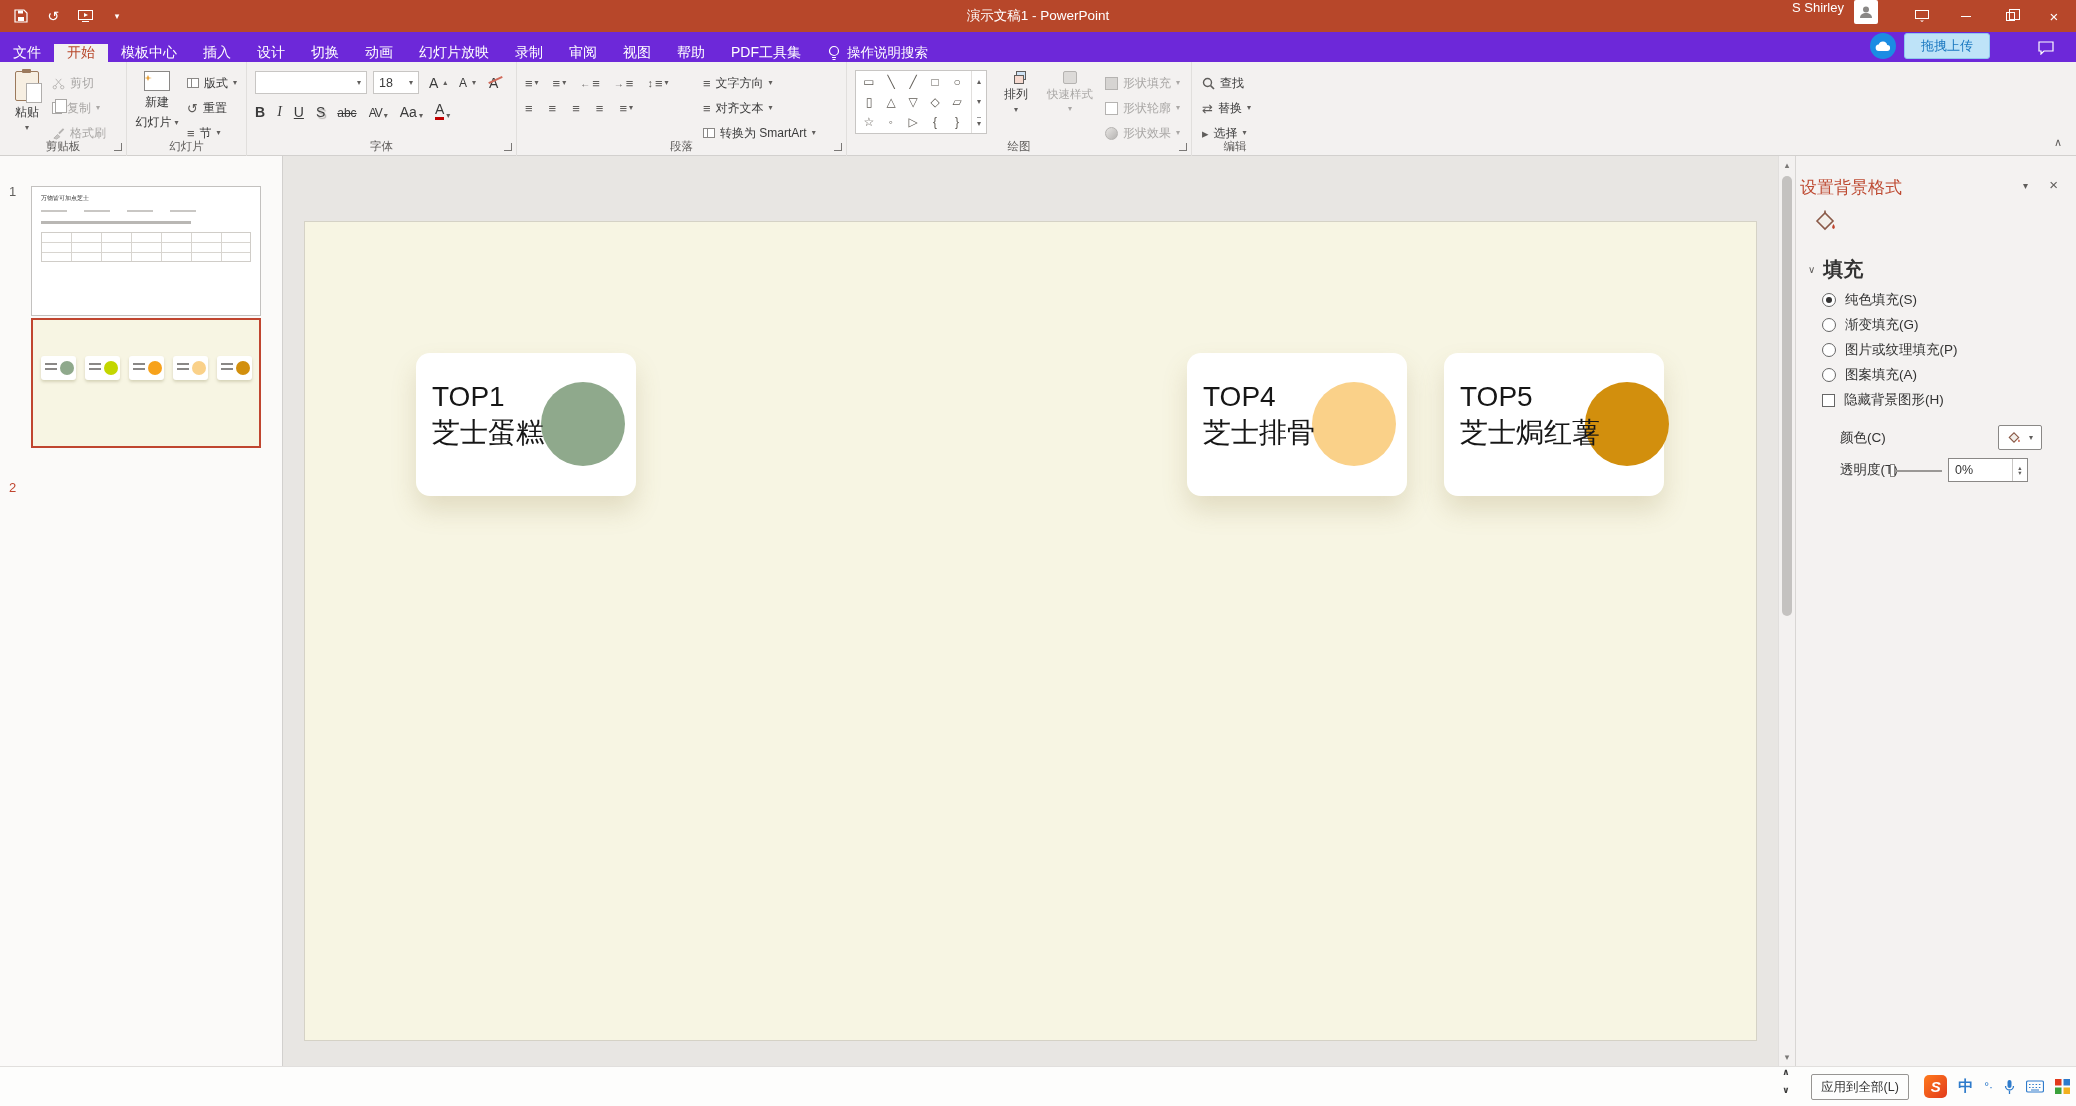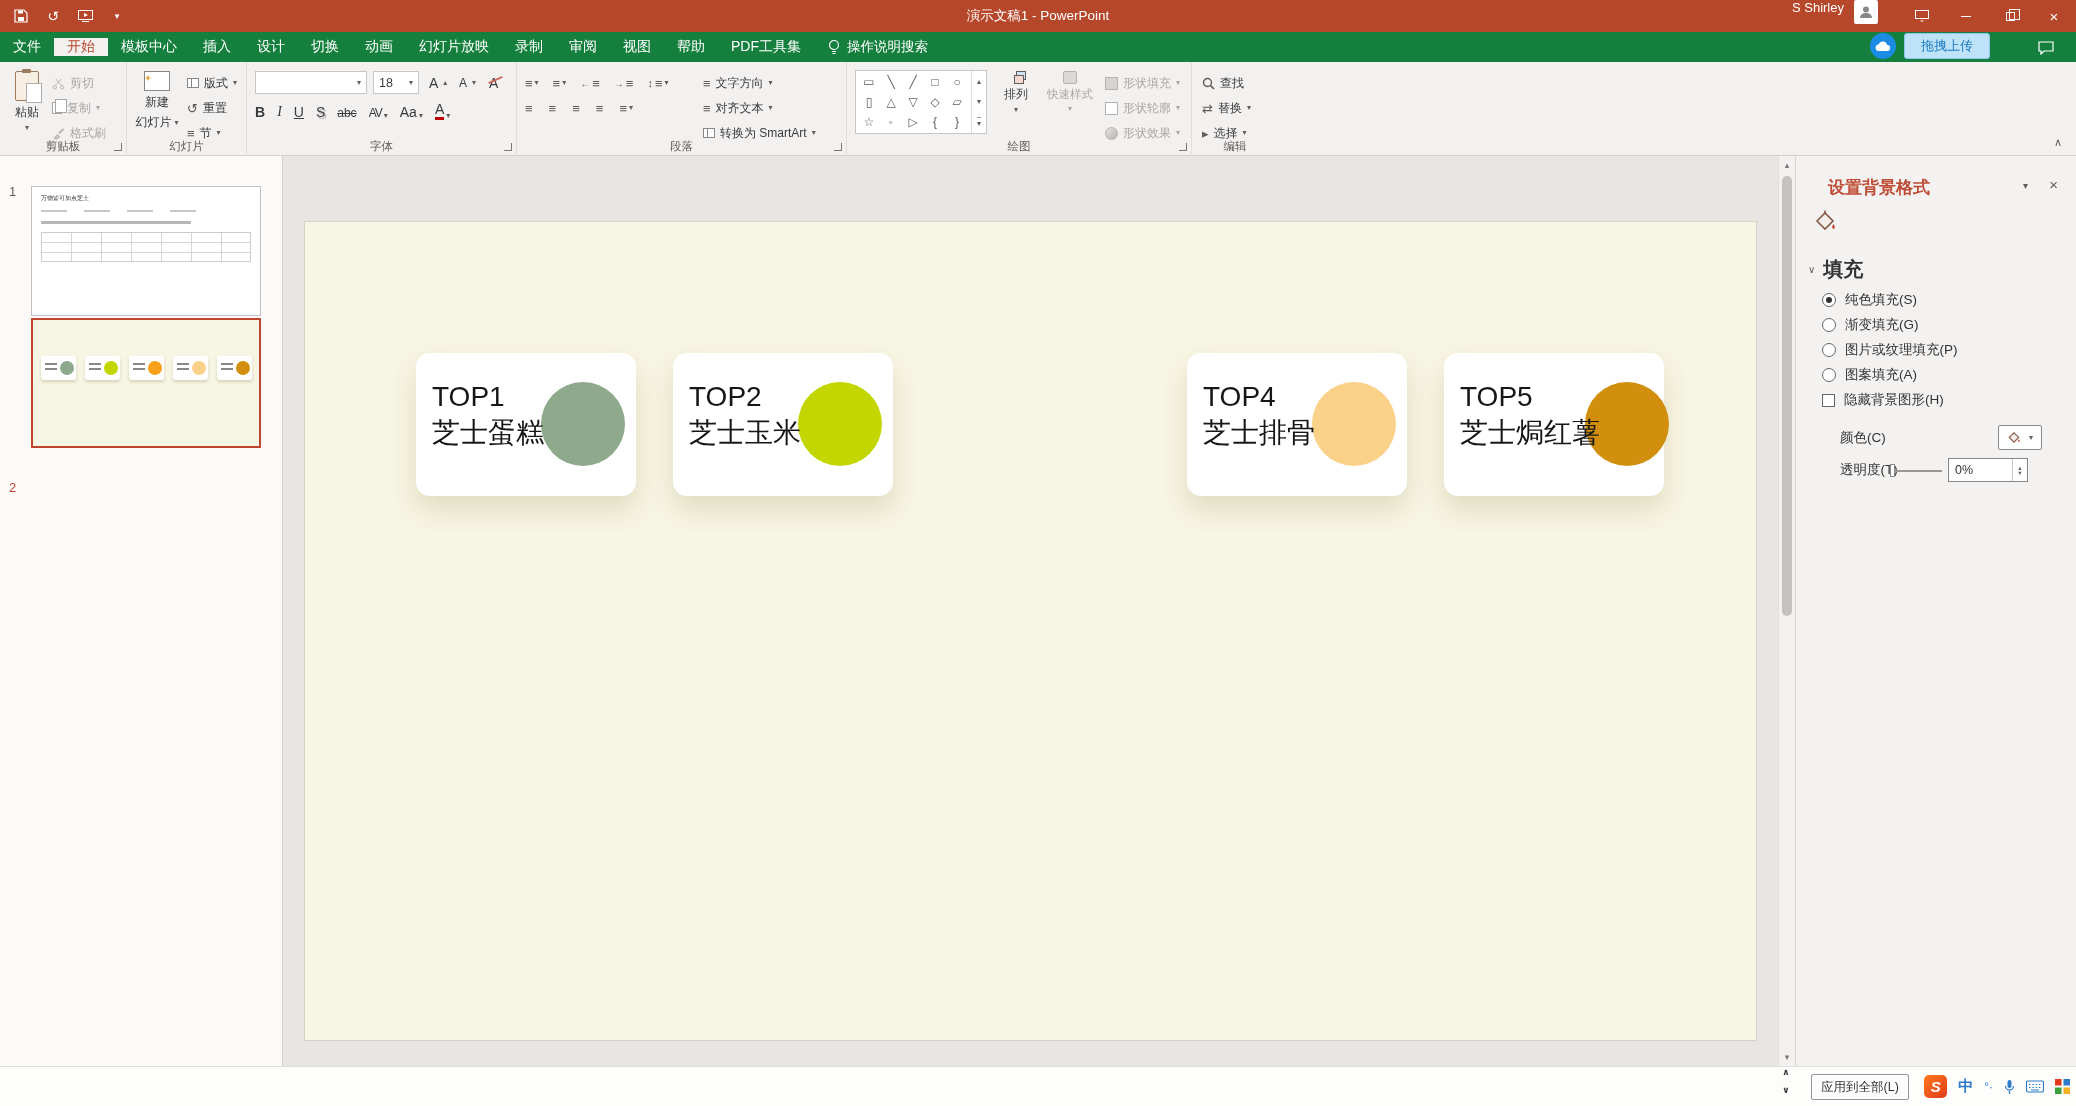--- a/index.html
+++ b/index.html
@@ -15,21 +15,21 @@
   .wintitle{position:absolute;left:50%;transform:translateX(-50%);font-size:13.5px;white-space:nowrap}
   .tbright{position:absolute;right:0;top:0;height:32px;display:flex;}
   .user{font-size:13px;margin-right:10px}
   .avatar{width:24px;height:24px;background:#fff;border-radius:2px;display:inline-flex;align-items:center;justify-content:center;margin-right:22px}
   .winbtn{width:44px;height:32px;display:inline-flex;align-items:center;justify-content:center;font-size:15px;color:#fff;cursor:pointer}
   .restore-ic{position:relative;width:9px;height:9px;border:1px solid #fff;display:inline-block}
   .restore-ic::before{content:"";position:absolute;left:2px;top:-4px;width:9px;height:9px;border:1px solid #fff}
   .minbar{display:inline-block;width:10px;height:1px;background:#fff}
 
   
-  .tabrow{position:absolute;left:0;top:32px;width:100%;height:30px;background:#15803d;display:flex;align-items:center}
+  .tabrow{position:absolute;left:0;top:32px;width:100%;height:30px;background:#6d28d9;display:flex;align-items:flex-end}
   .tab{display:inline-flex;align-items:center;padding:0 13px;color:#fff;font-size:14px;cursor:pointer;white-space:nowrap}
   .tab.active{background:#F3F1F0;color:#B7472A}
   .searchbox{display:inline-flex;align-items:center;gap:7px;color:#fff;font-size:13.5px;padding:0 14px;cursor:pointer}
   .uploadwrap{position:absolute;right:86px;top:1px;display:flex;align-items:center;gap:8px}
   .cloudic{width:26px;height:26px;border-radius:50%;background:#1B8CE3;display:inline-flex;align-items:center;justify-content:center;cursor:pointer}
   .uploadbtn{border:1px solid #8FC7EE;background:#BEE3F8;color:#1B79C0;font-size:13px;height:26px;padding:0 16px;border-radius:3px;cursor:pointer;font-family:inherit}
   .commentic{position:absolute;right:18px;top:4px;width:24px;height:24px;display:inline-flex;align-items:center;justify-content:center;cursor:pointer}
 
   
   .ribbon{position:absolute;left:0;top:62px;width:100%;height:94px;background:#F3F1F0;border-bottom:1px solid #D2D0CE}
@@ -99,21 +99,21 @@
   .card .txt{position:absolute;left:16px;top:26px;z-index:2;font-size:28px;line-height:36px;color:#161616;font-weight:500;white-space:nowrap}
   .card .circle{position:absolute;right:11px;top:29px;width:84px;height:84px;border-radius:50%}
 
   
   .vscroll{position:absolute;left:1778px;top:156px;width:17px;bottom:40px;background:#F3F1F0;border-left:1px solid #E1DFDD}
   .vscroll .sarr{position:absolute;left:0;width:100%;text-align:center;font-size:9px;color:#7a7876;cursor:pointer}
   .vscroll .sthumb{position:absolute;left:3px;top:20px;width:10px;height:440px;background:#C4C2C0;border-radius:5px;cursor:pointer}
 
   
   .pane{position:absolute;right:0;top:156px;width:281px;bottom:40px;background:#F4F2F1;border-left:1px solid #D8D6D4}
-  .panetitle{position:absolute;left:32px;top:20px;font-size:17px;color:#BE4B33;font-weight:700}
+  .panetitle{position:absolute;left:4px;top:20px;font-size:17px;color:#BE4B33;font-weight:400}
   .panechev{position:absolute;right:48px;top:24px;font-size:10px;color:#605E5C;cursor:pointer}
   .paneclose{position:absolute;right:18px;top:20px;font-size:15px;color:#605E5C;cursor:pointer}
   .bucket-tab{position:absolute;left:12px;top:50px;width:34px;height:32px;display:flex;align-items:center;justify-content:center;cursor:pointer}
   .fillhead{position:absolute;left:12px;top:100px;display:flex;align-items:center;gap:8px;cursor:pointer}
   .fillhead .chev{font-size:10px;color:#605E5C}
   .fillhead b{font-size:20px;color:#333}
   .optrow{position:absolute;left:26px;display:flex;align-items:center;gap:9px;height:20px;font-size:13.5px;color:#333;cursor:pointer;white-space:nowrap}
   .radio{width:14px;height:14px;border:1px solid #666;border-radius:50%;background:#fff;position:relative;flex:0 0 auto}
   .radio.checked::after{content:"";position:absolute;left:3px;top:3px;width:6px;height:6px;border-radius:50%;background:#333}
   .cbox{width:13px;height:13px;border:1px solid #666;background:#fff;flex:0 0 auto}
@@ -521,24 +521,20 @@
       </div>
     </div>
   </div>
 
   <div class="canvas">
     <div class="slide" style="background: rgb(247, 245, 227);">
       <div class="card" style="left:111px">
         <div class="txt"><span>TOP1</span><br><span>芝士蛋糕</span></div>
         <span class="circle" style="background: rgb(143, 169, 140);"></span>
       </div>
-      <div class="card" style="left:368px">
-        <div class="txt"><span>TOP2</span><br><span>芝士玉米</span></div>
-        <span class="circle" style="background: rgb(195, 214, 0);"></span>
-      </div>
       <div class="card" style="left:882px">
         <div class="txt"><span>TOP4</span><br><span>芝士排骨</span></div>
         <span class="circle" style="background: rgb(250, 209, 137);"></span>
       </div>
       <div class="card" style="left:1139px">
         <div class="txt"><span>TOP5</span><br><span>芝士焗红薯</span></div>
         <span class="circle" style="right: -5px; background: rgb(210, 143, 13);"></span>
       </div>
     </div>
   </div>

